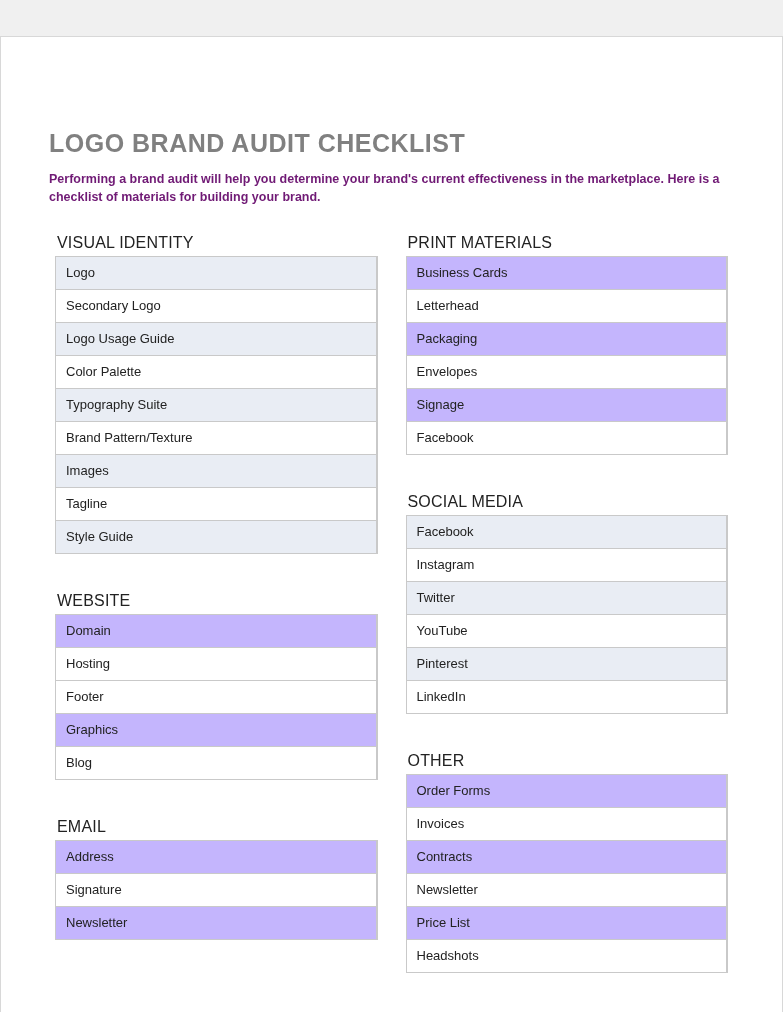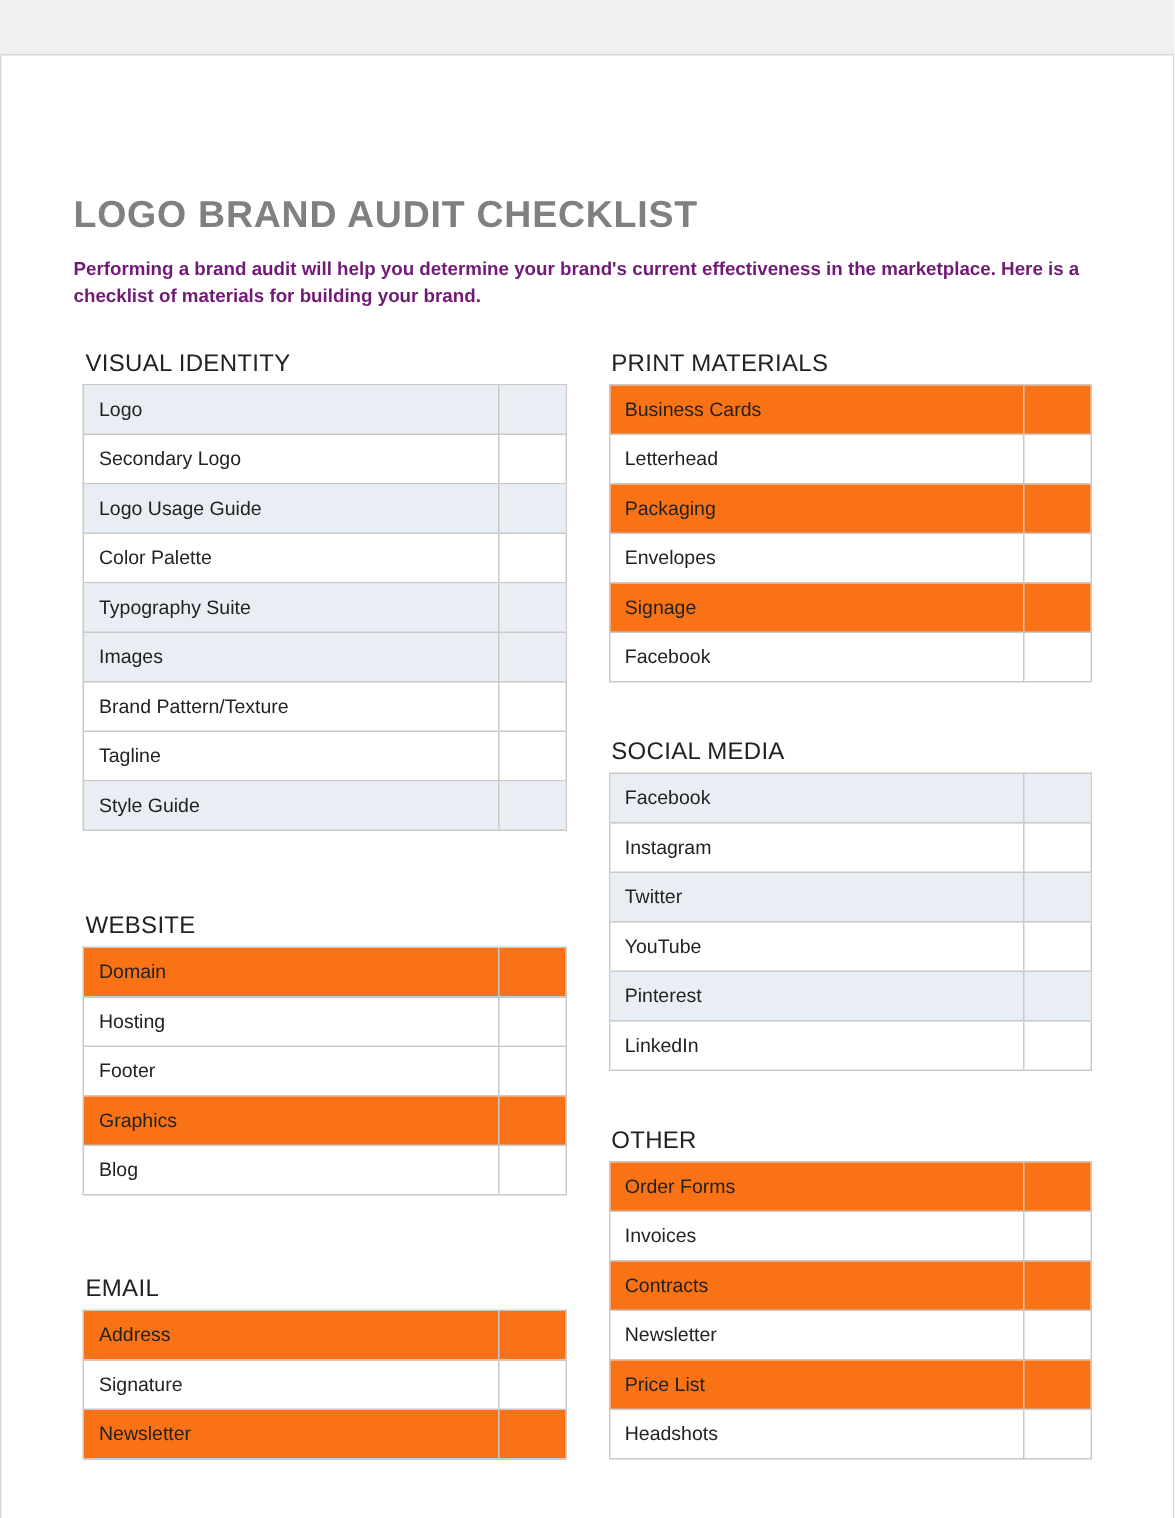--- a/index.html
+++ b/index.html
@@ -35,53 +35,53 @@
   }
   .columns {
     display: flex;
     gap: 28px;
     padding: 0 6px;
   }
   .col {
     flex: 1;
     display: flex;
     flex-direction: column;
-    justify-content: space-between;
   }
   .section {
     margin-bottom: 38px;
   }
   .section-title {
     font-size: 16px;
     font-weight: 400;
     color: #222;
     margin-bottom: 4px;
     padding-left: 2px;
     letter-spacing: 0.2px;
   }
   .tbl {
     border: 1px solid #c9c9c9;
     border-bottom: none;
   }
   .row {
     display: flex;
     border-bottom: 1px solid #c9c9c9;
+    flex-direction: column;
   }
   .row .label {
     flex: 1;
     padding: 8px 10px 9px 10px;
     font-size: 13px;
     color: #222;
     border-right: 1px solid #c9c9c9;
   }
   .row .check {
     width: 44px;
   }
   .row.shade-blue { background: #e9edf4; }
-  .row.shade-gray { background: #f97316; }
+  .row.shade-gray { background: #c4b5fd; }
 </style>
 </head>
 <body>
 
 <div class="page">
   <h1 class="title">LOGO BRAND AUDIT CHECKLIST</h1>
   <p class="subtitle">Performing a brand audit will help you determine your brand's current effectiveness in the marketplace. Here is a checklist of materials for building your brand.</p>
   <div class="columns">
     <div class="col" id="col-left">
         <div class="section">
@@ -100,26 +100,26 @@
               <div class="check"></div>
             </div>
             <div class="row">
               <div class="label">Color Palette</div>
               <div class="check"></div>
             </div>
             <div class="row shade-blue">
               <div class="label">Typography Suite</div>
               <div class="check"></div>
             </div>
+            <div class="row">
+              <div class="label">Brand Pattern/Texture</div>
+              <div class="check"></div>
+            </div>
             <div class="row shade-blue">
               <div class="label">Images</div>
-              <div class="check"></div>
-            </div>
-            <div class="row">
-              <div class="label">Brand Pattern/Texture</div>
               <div class="check"></div>
             </div>
             <div class="row">
               <div class="label">Tagline</div>
               <div class="check"></div>
             </div>
             <div class="row shade-blue">
               <div class="label">Style Guide</div>
               <div class="check"></div>
             </div>

